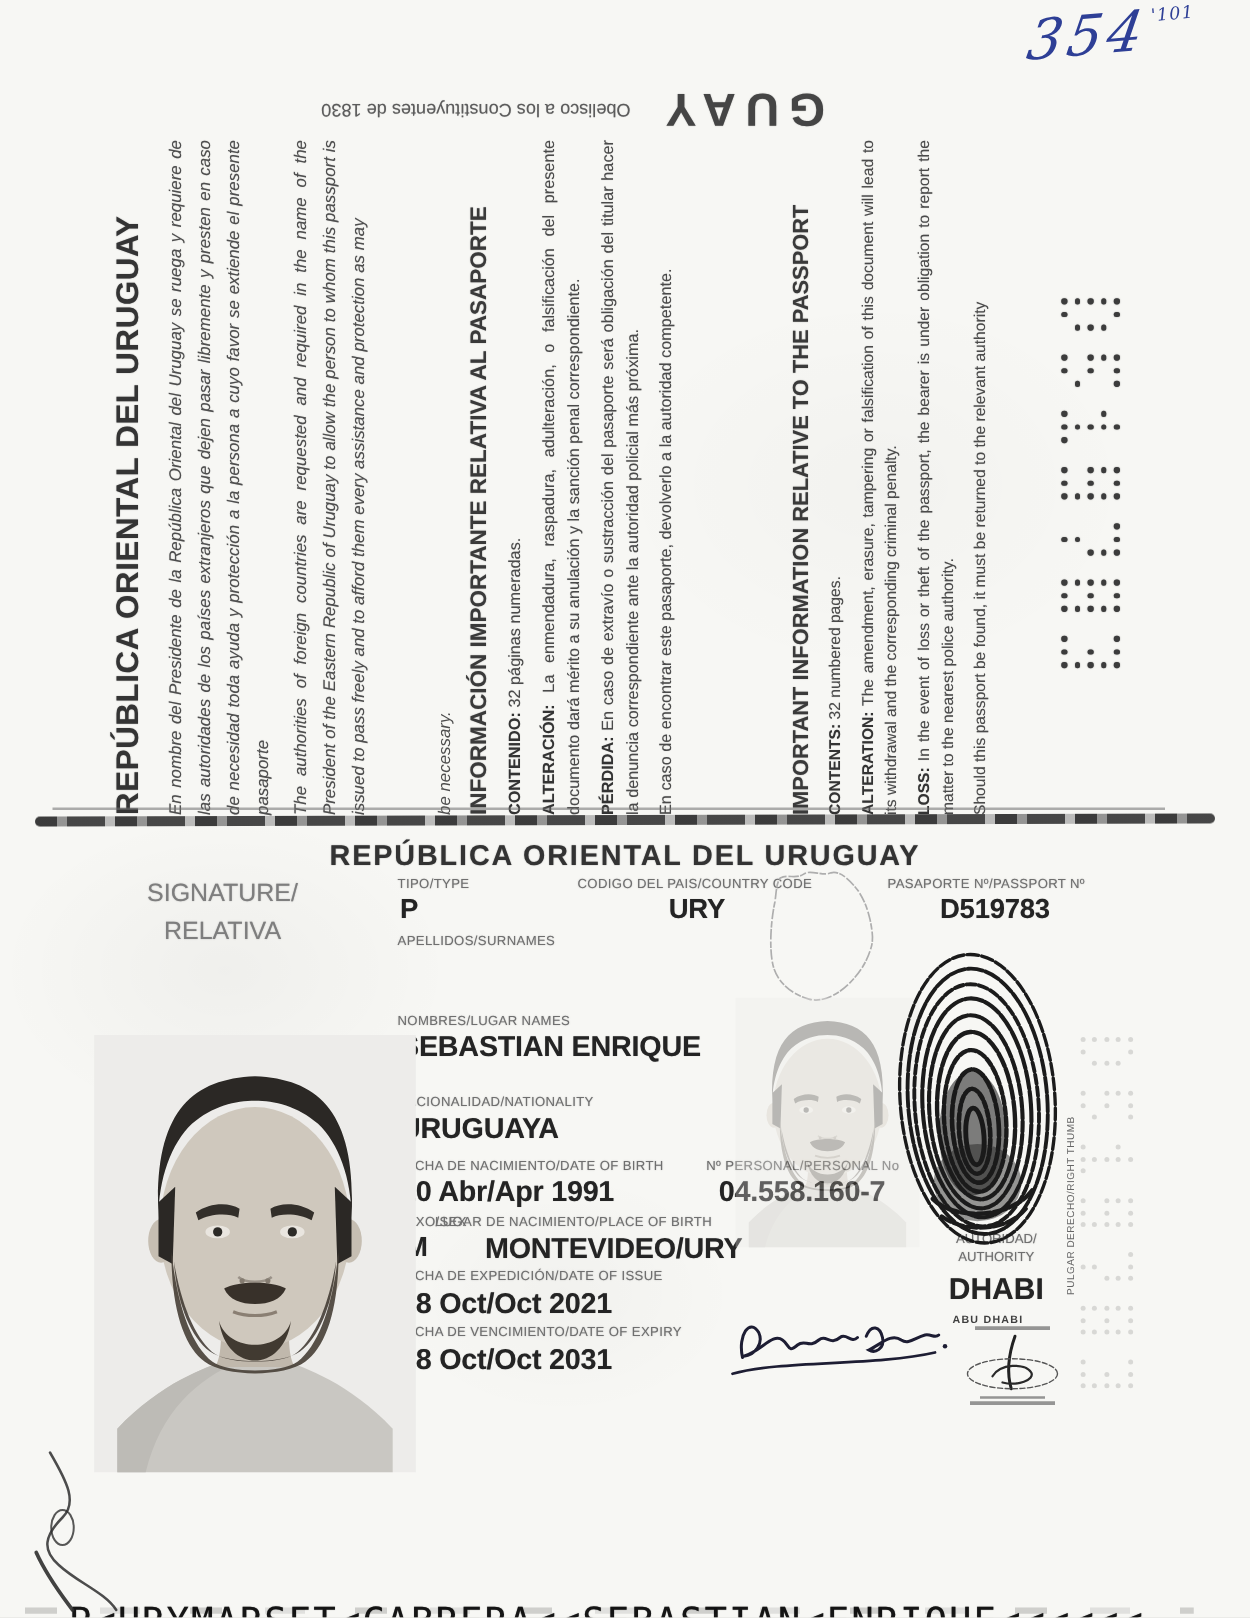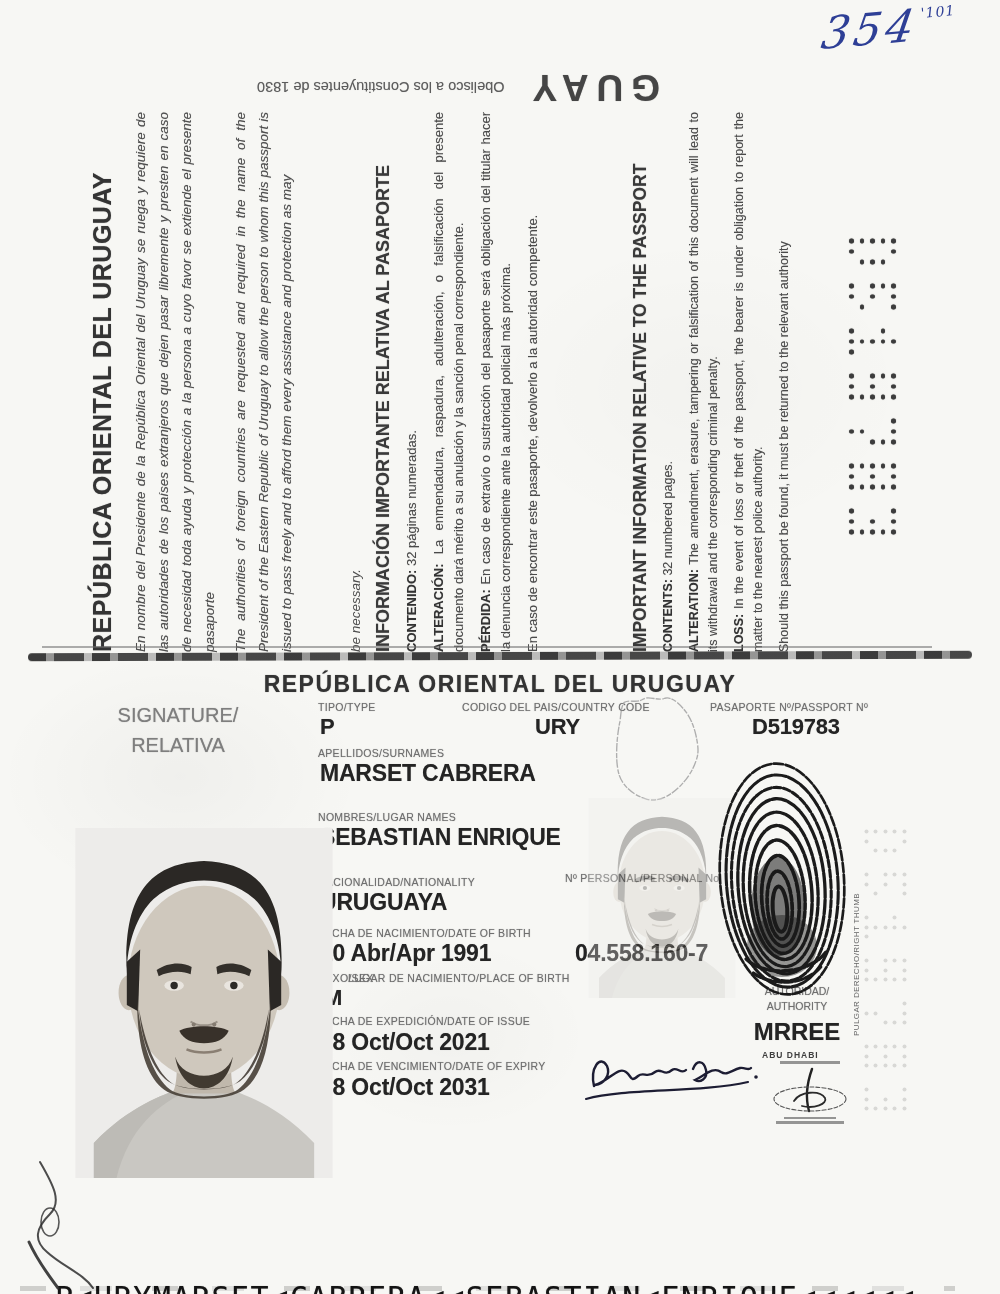--- a/index.html
+++ b/index.html
@@ -301,50 +301,50 @@
   <div class="fl" style="left:318px;top:701px">TIPO/TYPE</div>
   <div class="fv sm" style="left:320px;top:714px">P</div>
 
   <div class="fl" style="left:462px;top:701px">CODIGO DEL PAIS/COUNTRY CODE</div>
   <div class="fv sm" style="left:535px;top:714px">URY</div>
 
   <div class="fl" style="left:710px;top:701px">PASAPORTE Nº/PASSPORT Nº</div>
   <div class="fv sm" style="left:752px;top:714px">D519783</div>
 
   <div class="fl" style="left:318px;top:747px">APELLIDOS/SURNAMES</div>
-  <div class="fv" style="left:320px;top:760px">MARSET CABRERA</div>
 
   <div class="fl" style="left:318px;top:811px">NOMBRES/LUGAR NAMES</div>
   <div class="fv" style="left:320px;top:824px">SEBASTIAN ENRIQUE</div>
 
   <div class="fl" style="left:318px;top:876px">NACIONALIDAD/NATIONALITY</div>
   <div class="fv" style="left:320px;top:889px">URUGUAYA</div>
 
   <div class="fl" style="left:318px;top:927px">FECHA DE NACIMIENTO/DATE OF BIRTH</div>
   <div class="fv" style="left:320px;top:940px">10 Abr/Apr 1991</div>
 
-  <div class="fl" style="left:565px;top:872px">Nº PERSONAL/PERSONAL No</div>
+  <div class="fl" style="left:565px;top:927px">Nº PERSONAL/PERSONAL No</div>
   <div class="fv" style="left:575px;top:940px">04.558.160-7</div>
 
   <div class="fl" style="left:318px;top:972px">SEXO/SEX</div>
   <div class="fv sm" style="left:324px;top:985px">M</div>
 
   <div class="fl" style="left:348px;top:972px">LUGAR DE NACIMIENTO/PLACE OF BIRTH</div>
+  <div class="fv" style="left:388px;top:985px">MONTEVIDEO/URY</div>
 
   <div class="fl" style="left:318px;top:1015px">FECHA DE EXPEDICIÓN/DATE OF ISSUE</div>
   <div class="fv" style="left:320px;top:1029px">28 Oct/Oct 2021</div>
 
   <div class="fl" style="left:318px;top:1060px">FECHA DE VENCIMIENTO/DATE OF EXPIRY</div>
   <div class="fv" style="left:320px;top:1074px">28 Oct/Oct 2031</div>
 
   <div class="abs auth-label">
     <div>AUTORIDAD/</div>
     <div>AUTHORITY</div>
   </div>
-  <div class="abs auth-value">MRREE</div>
+  <div class="abs auth-value">DHABI</div>
 
   <svg class="abs" style="left:605px;top:692px" width="105" height="125" viewBox="0 0 100 120">
     <path d="M18 10 C24 7 30 11 36 7 C42 3 50 9 57 6 C64 4 72 12 78 20 C82 26 85 33 87 42
              C89 52 90 58 87 66 C84 75 79 83 71 91 C63 99 51 106 40 103 C29 100 17 92 13 79
              C9 65 11 42 14 28 C15 21 15 14 18 10 Z" fill="none" stroke="#aeaeae" stroke-width="1.3" stroke-linejoin="round" stroke-dasharray="5 1.5 8 1"></path>
   </svg>
 
   <svg class="abs" style="left:75px;top:828px" width="258" height="350" viewBox="0 0 250 340">
     <g id="portrait-g">
       <rect x="0" y="0" width="250" height="340" fill="#edecea"></rect>

